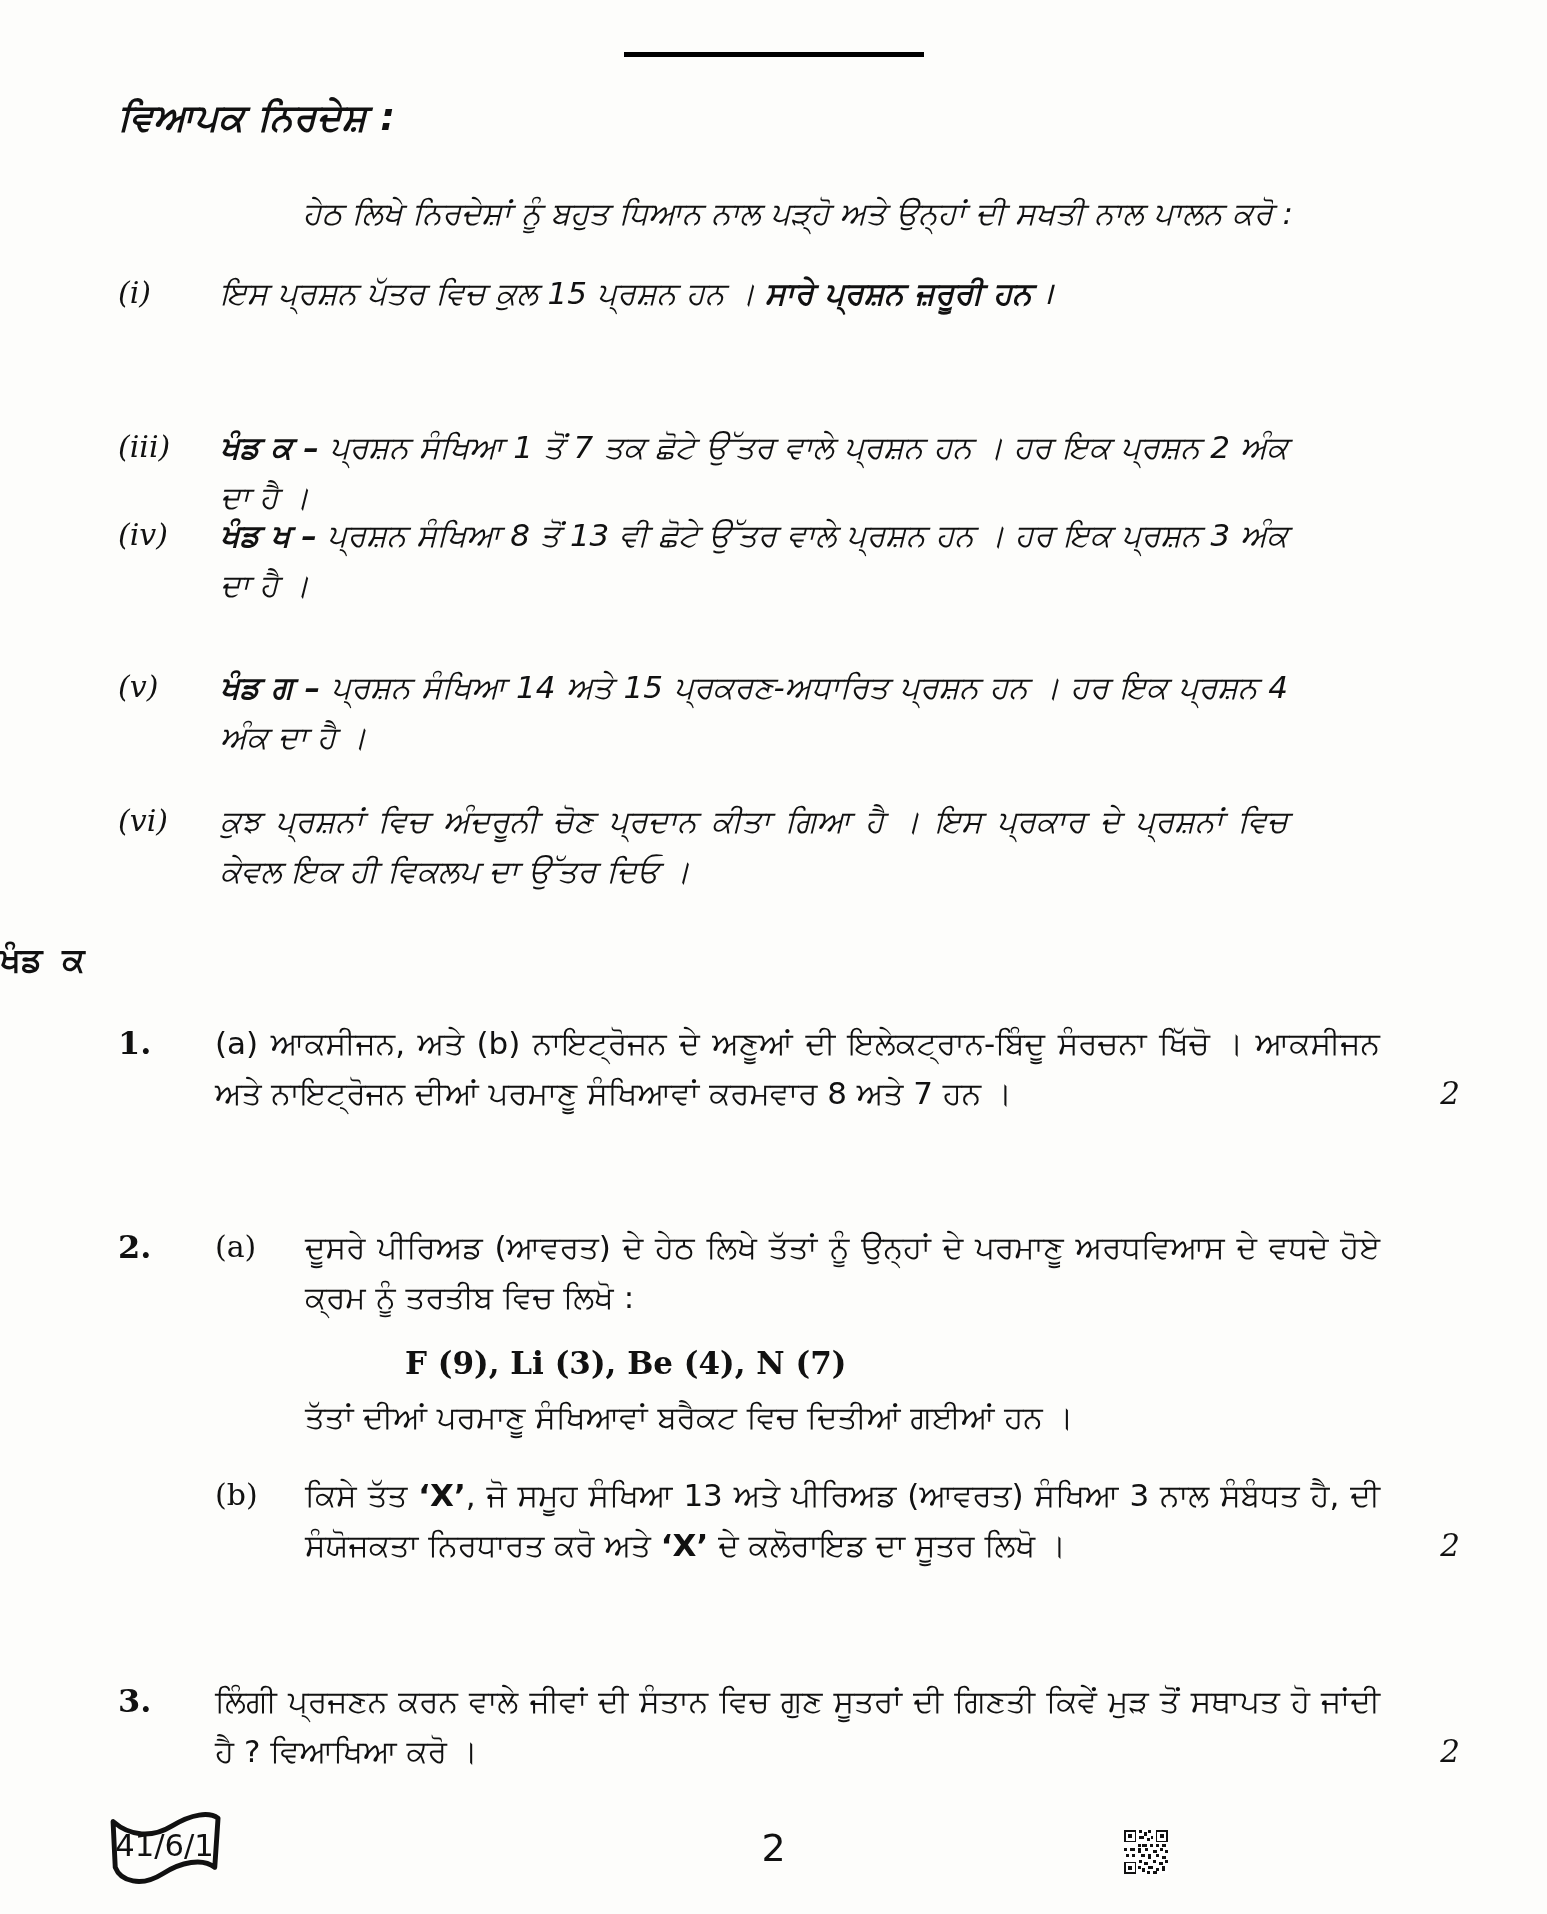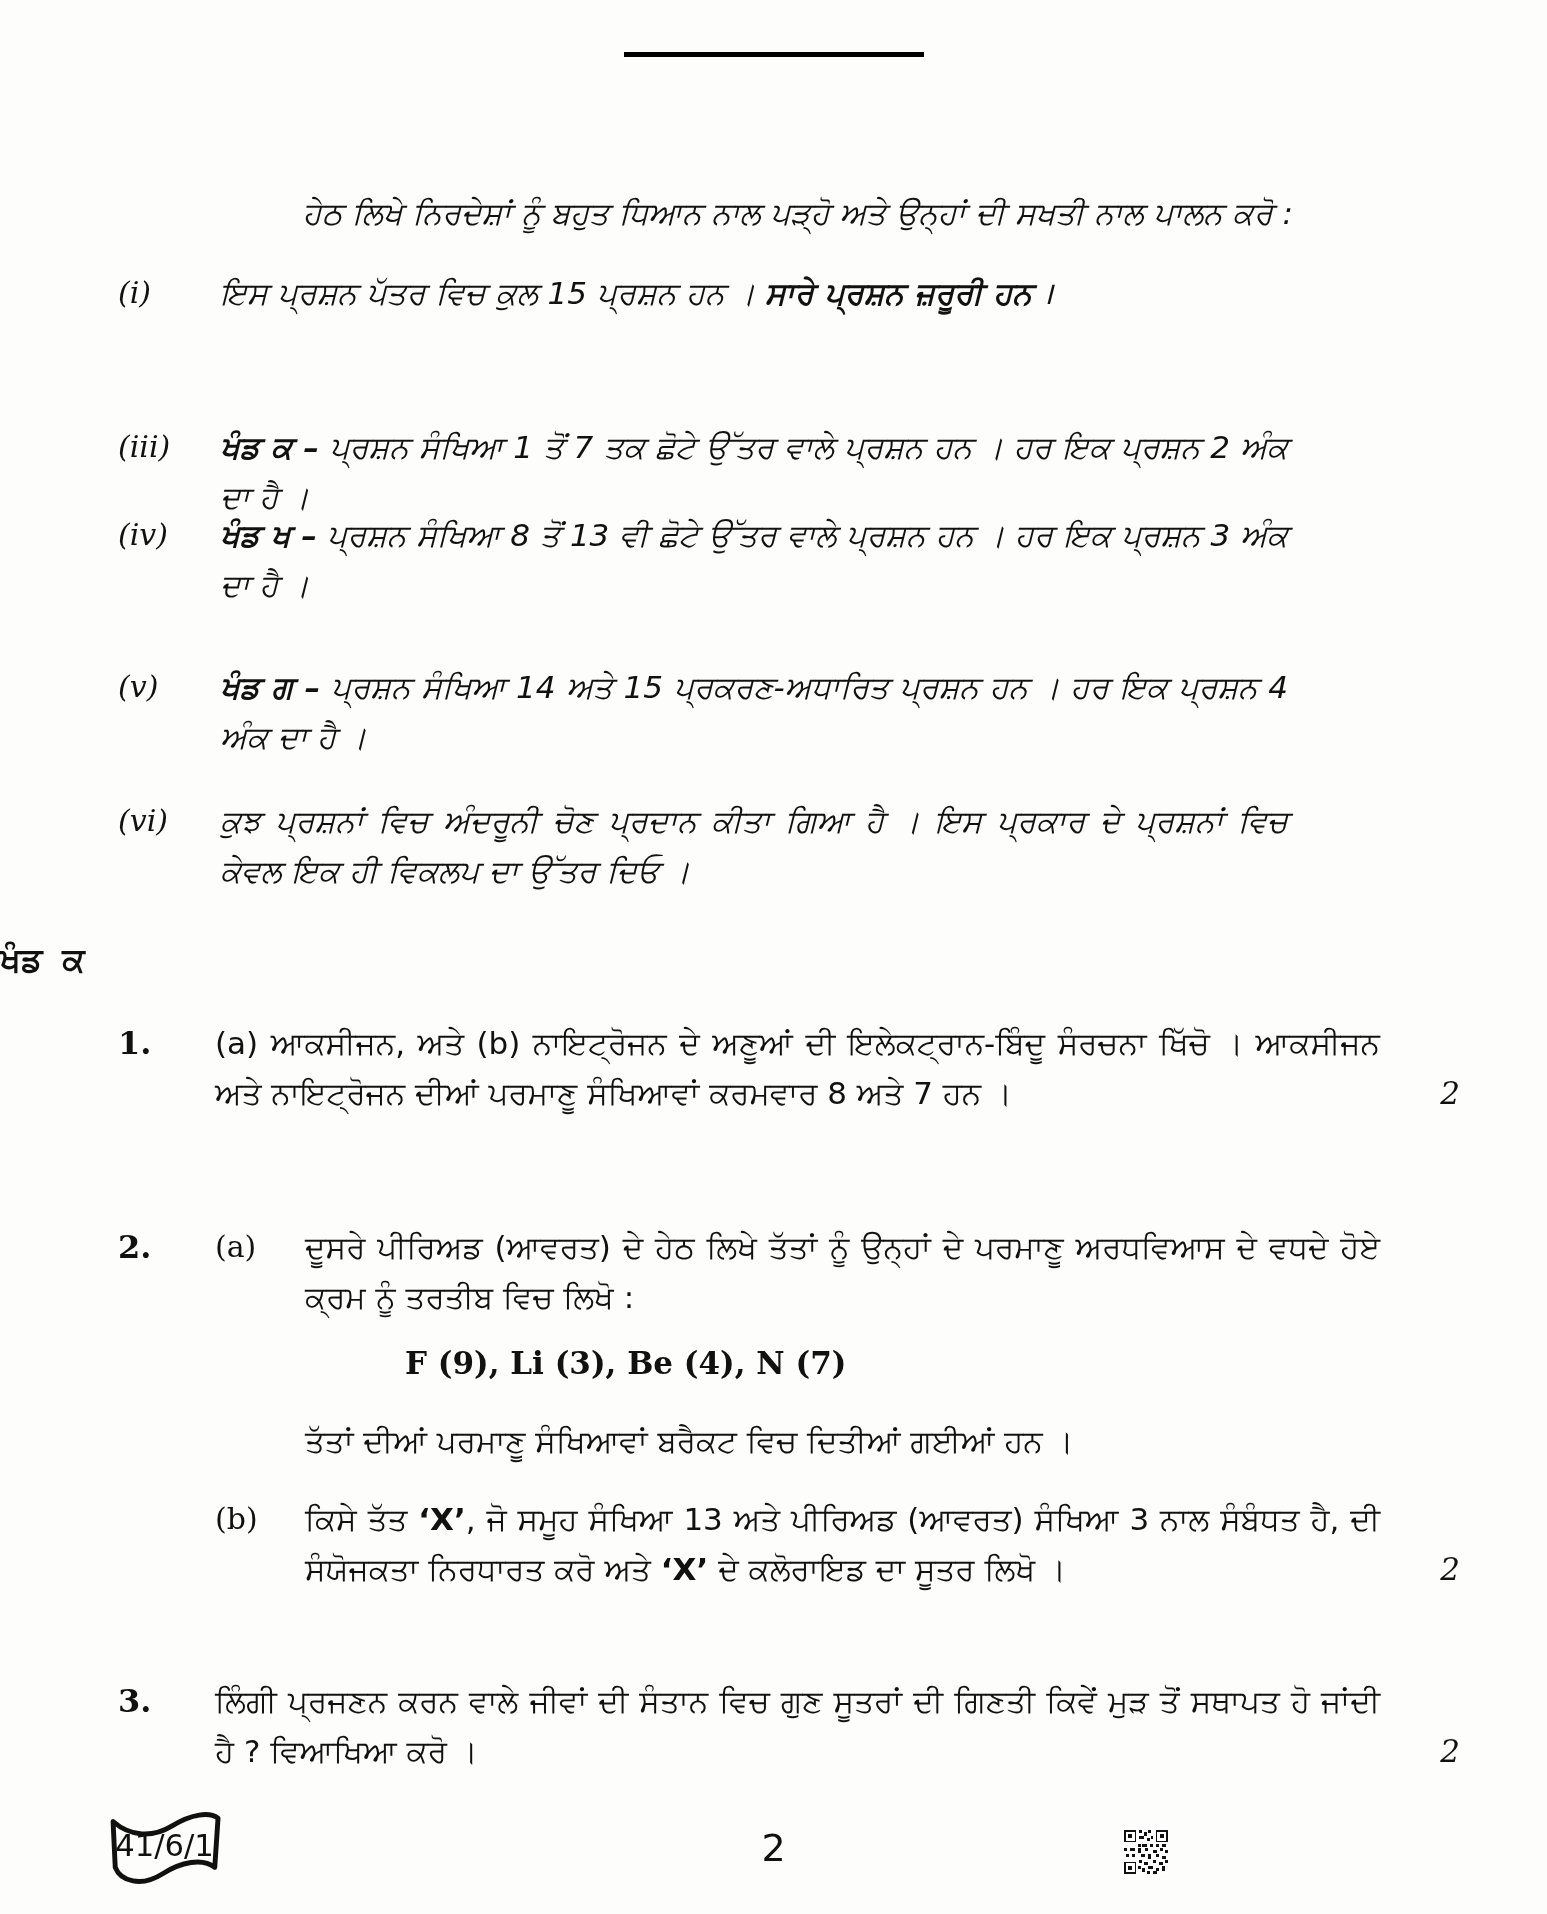--- a/index.html
+++ b/index.html
@@ -55,40 +55,41 @@
     align-self:end;text-align:right;
     font-family:"DejaVu Serif",serif;font-style:italic;font-size:31px;
   }
   .part{display:grid;grid-template-columns:90px 1fr;}
   .part .plabel{font-family:"DejaVu Serif",serif;font-size:30px;}
   .part .ptext{text-align:justify;}
   .formula{
     margin:16px 0 0 100px;
     font-family:"DejaVu Serif",serif;font-size:31px;font-weight:bold;
   }
-  .note{margin-top:28px;text-align:justify;}
+  .note{margin-top:4px;text-align:justify;}
   .part-b{margin-top:28px;}
   #q1{top:1018px}
   #q2{top:1222px}
   #q3{top:1676px}
   .footer-code{position:absolute;left:102px;top:1804px;}
   .page-num{
     position:absolute;top:1826px;left:0;width:100%;
     text-align:center;font-size:38px;
   }
   .qr{position:absolute;left:1124px;top:1830px;width:44px;height:44px;}
   .qr svg{display:block;width:100%;height:100%;}
 </style>
 </head>
 <body>
 
 <div class="page">
 
   <div class="top-rule"></div>
 
+  <div class="gi-title">ਵਿਆਪਕ ਨਿਰਦੇਸ਼ :</div>
 
   <div class="intro">ਹੇਠ ਲਿਖੇ ਨਿਰਦੇਸ਼ਾਂ ਨੂੰ ਬਹੁਤ ਧਿਆਨ ਨਾਲ ਪੜ੍ਹੋ ਅਤੇ ਉਨ੍ਹਾਂ ਦੀ ਸਖਤੀ ਨਾਲ ਪਾਲਨ ਕਰੋ :</div>
 
   <div class="inst" id="inst-i">
     <span class="label">(i)</span>
     <span class="t"><span>ਇਸ ਪ੍ਰਸ਼ਨ ਪੱਤਰ ਵਿਚ ਕੁਲ 15 ਪ੍ਰਸ਼ਨ ਹਨ । </span><span class="b">ਸਾਰੇ ਪ੍ਰਸ਼ਨ ਜ਼ਰੂਰੀ ਹਨ</span><span></span><span class="b"></span><span> ।</span></span>
   </div>
 
 
   <div class="inst" id="inst-iii">

